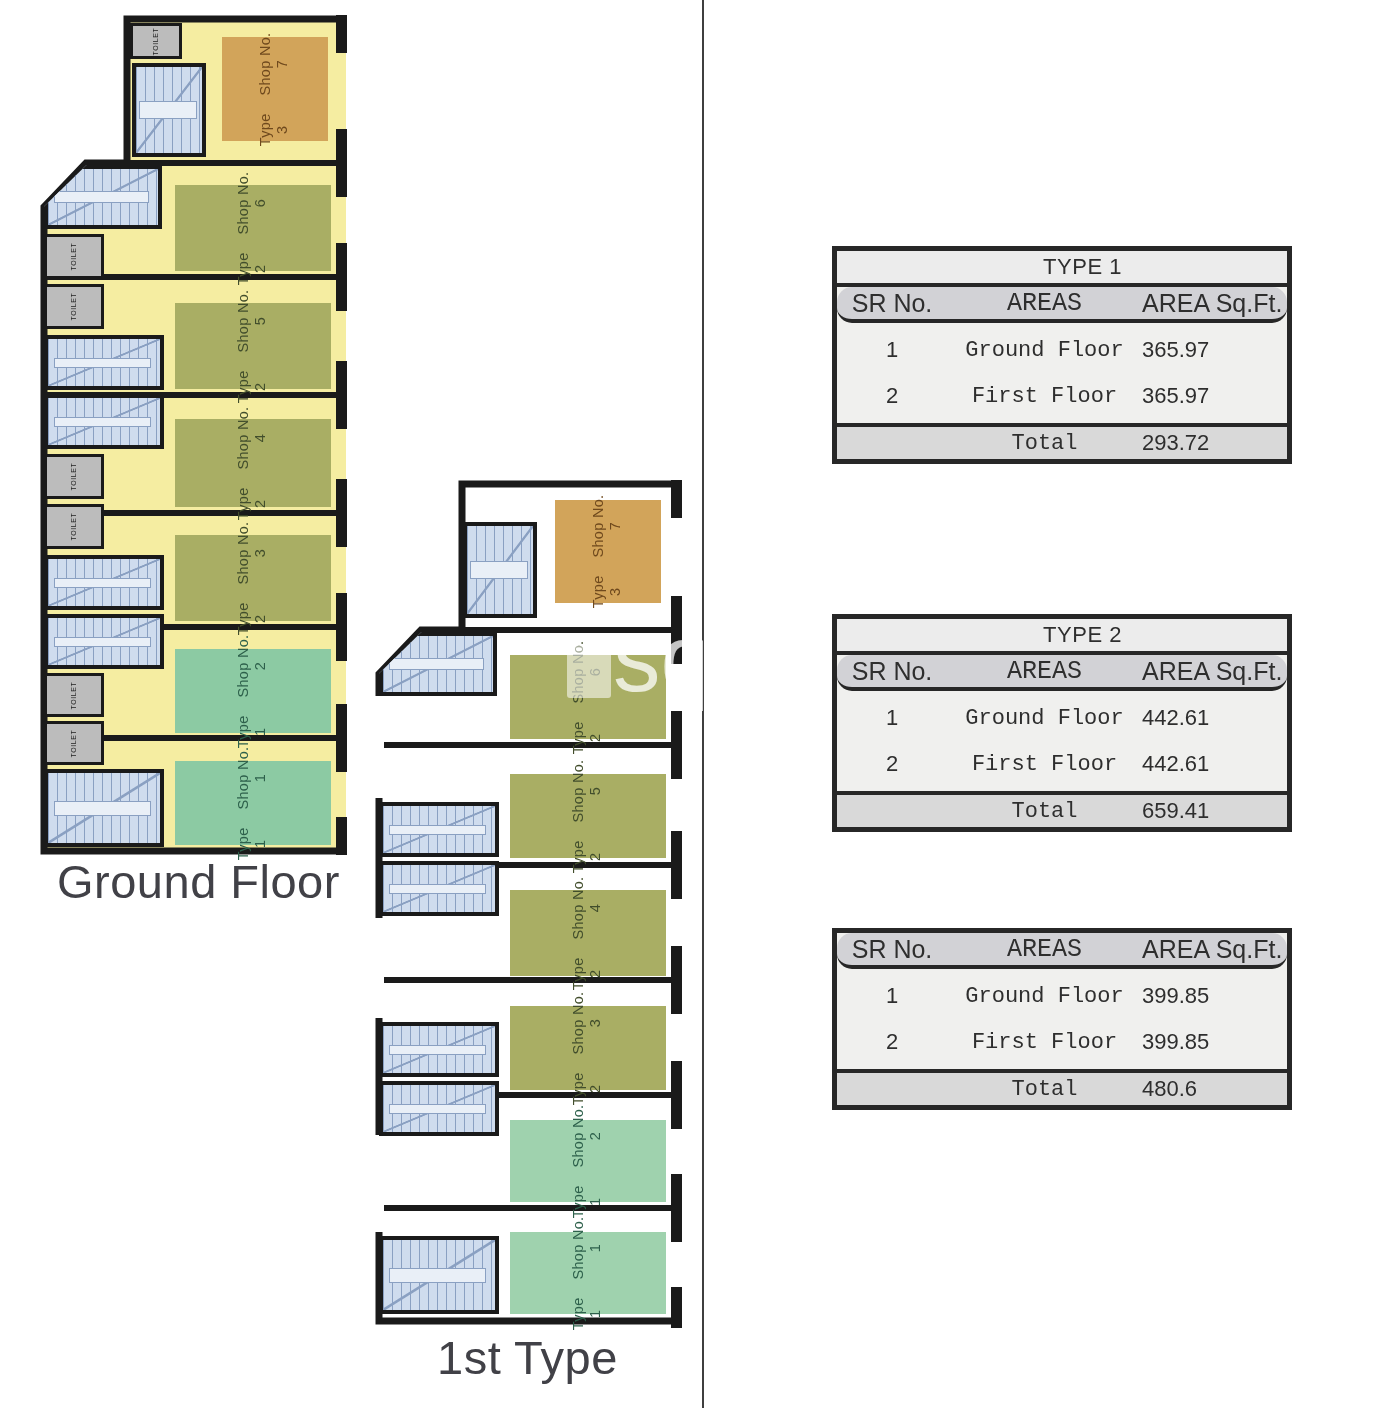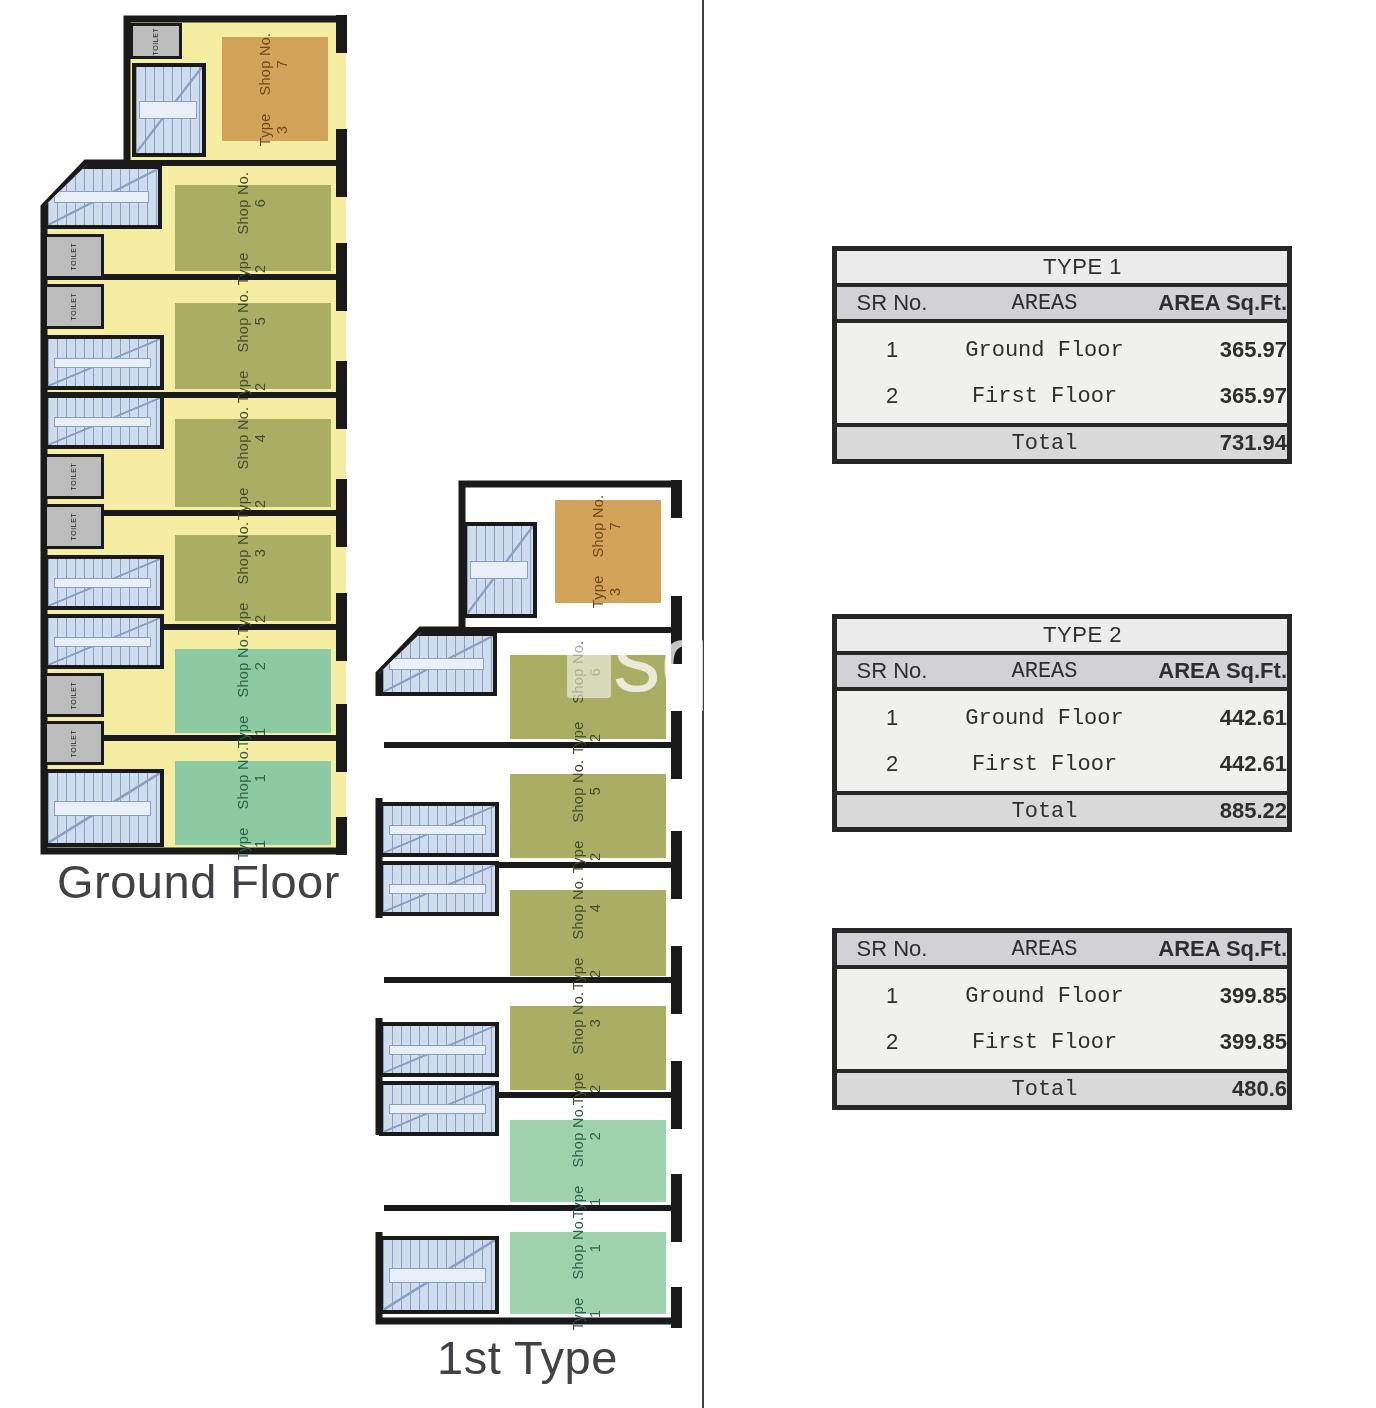--- a/index.html
+++ b/index.html
@@ -57,31 +57,31 @@
     position:absolute;left:832px;width:460px;box-sizing:border-box;
     border:5px solid var(--table-border);background:var(--table-body-bg);
     color:var(--table-text);
   }
   .t-title{
     height:32px;background:var(--table-title-bg);border-bottom:4px solid var(--table-border);
     display:flex;align-items:center;justify-content:center;font-size:22px;letter-spacing:.5px;padding-left:41px;
   }
   .t-head{
     height:32px;background:var(--table-head-bg);border-bottom:4px solid var(--table-border);
-    display:flex;align-items:center;font-size:22px;
+    display:flex;align-items:center;font-size:25px;border-radius:15px;
   }
   .t-body{padding:4px 0;}
   .t-row{height:46px;display:flex;align-items:center;font-size:22px;}
   .t-total{
     height:32px;background:var(--table-total-bg);border-top:4px solid var(--table-border);
     display:flex;align-items:center;font-size:22px;
   }
   .col1{width:110px;text-align:center;}
   .col2{flex:1;text-align:center;font-family:Liberation Mono, monospace;}
-  .col3{width:145px;text-align:right;font-weight:bold;}
+  .col3{width:145px;text-align:left;}
 </style>
 </head>
 <body>
 
 <div class="plan" id="plan-0" style="left: 40px; top: 15px; width: 310px; height: 840px;">
     <svg width="310" height="840">
       <path d="M 306,4 H 87 V 148 H 46 L 4,192 V 836 H 306 Z" fill="#f5eda1" stroke="none"></path>
       <path d="M 306,4 H 87 V 148 H 46 L 4,192 V 836 H 306" fill="none" stroke="#1a1a1a" stroke-width="7"></path>
       <line x1="87" y1="148" x2="306" y2="148" stroke="#1a1a1a" stroke-width="6"></line>
       <line x1="4" y1="262" x2="302" y2="262" stroke="#1a1a1a" stroke-width="6"></line>
@@ -354,21 +354,21 @@
   </div>
         <div class="t-row">
     <span class="col1">2</span>
     <span class="col2">First Floor</span>
     <span class="col3">365.97</span>
   </div>
       </div>
     <div class="t-total">
       <span class="col1"></span>
       <span class="col2">Total</span>
-      <span class="col3">731.94</span>
+      <span class="col3">293.72</span>
     </div>
   </div>
     <div class="area-table" style="top: 586px; margin-top: 28px;">
     <div class="t-title">
       <span>TYPE 2</span>
     </div>
     <div class="t-head">
       <span class="col1">SR No.</span>
       <span class="col2">AREAS</span>
       <span class="col3">AREA Sq.Ft.</span>
@@ -381,21 +381,21 @@
   </div>
         <div class="t-row">
     <span class="col1">2</span>
     <span class="col2">First Floor</span>
     <span class="col3">442.61</span>
   </div>
       </div>
     <div class="t-total">
       <span class="col1"></span>
       <span class="col2">Total</span>
-      <span class="col3">885.22</span>
+      <span class="col3">659.41</span>
     </div>
   </div>
     <div class="area-table" style="top: 928px;">
     <div class="t-head">
       <span class="col1">SR No.</span>
       <span class="col2">AREAS</span>
       <span class="col3">AREA Sq.Ft.</span>
     </div>
     <div class="t-body">
         <div class="t-row">

